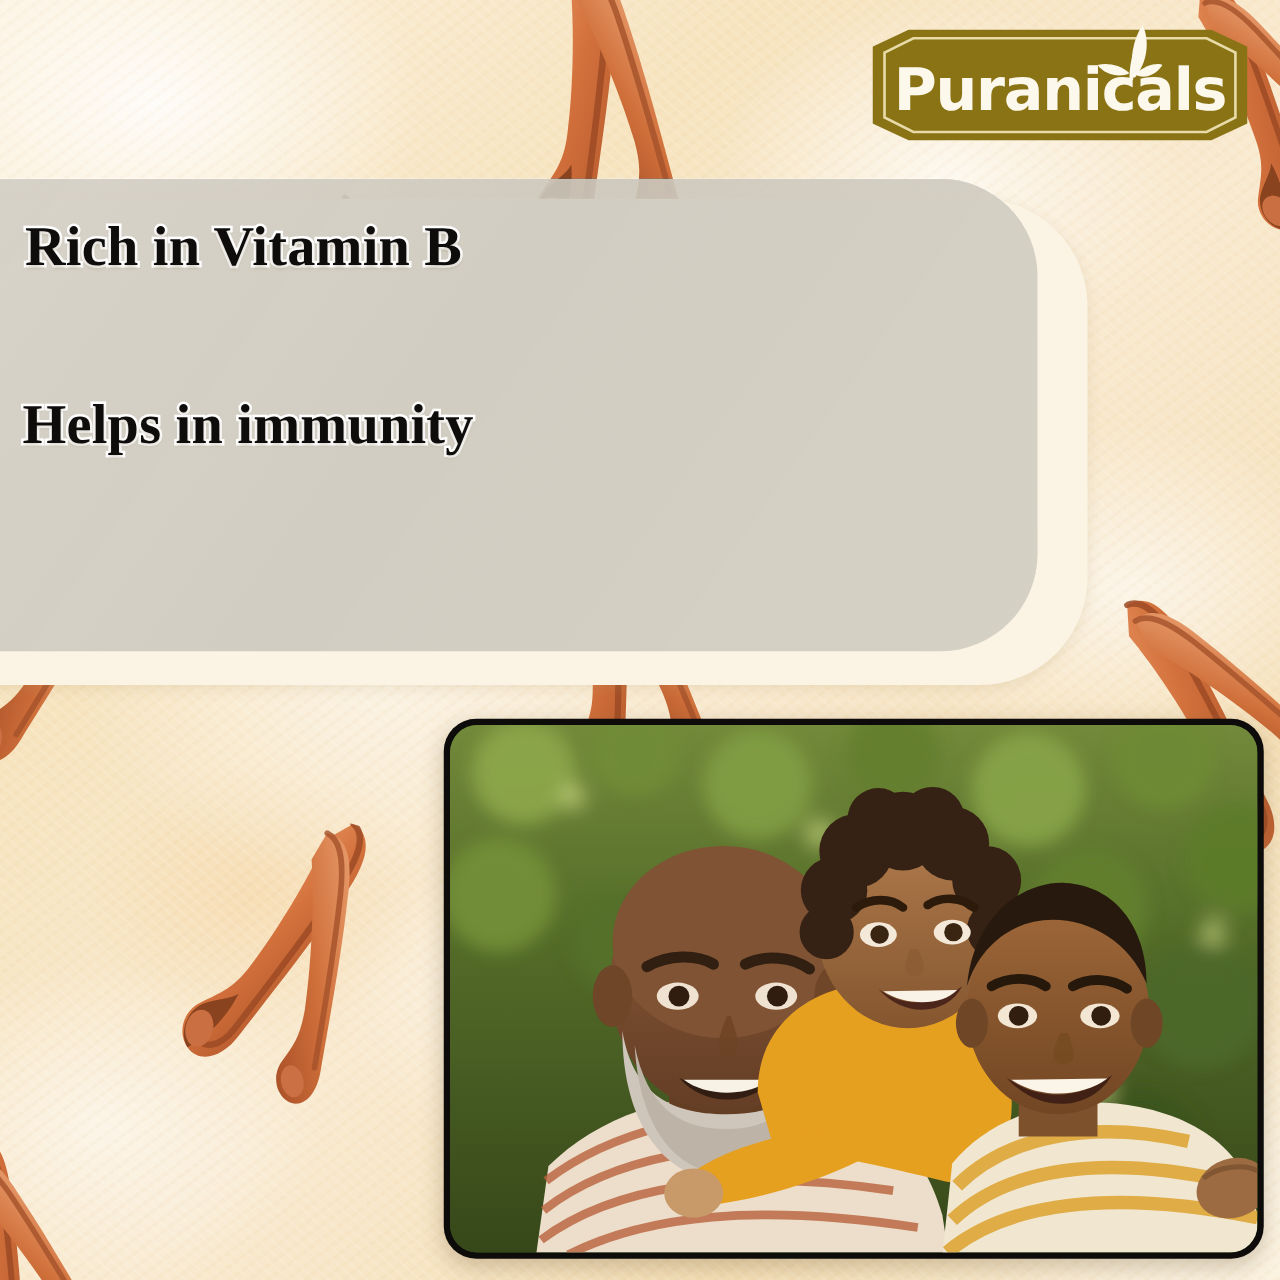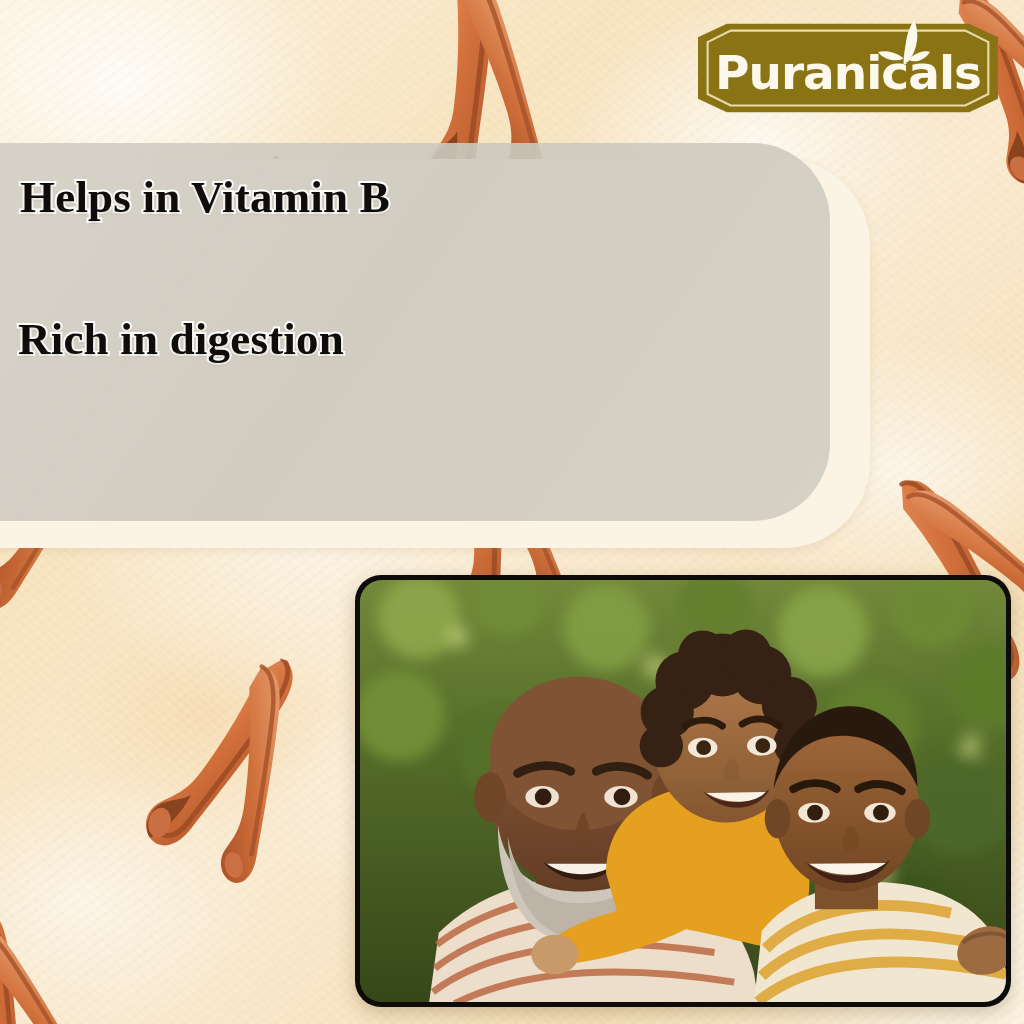--- a/index.html
+++ b/index.html
@@ -248,22 +248,22 @@
       <use href="#quill" x="28" y="0" transform="rotate(10 110 150)"></use>
       <use href="#quill-slim" x="86" y="6" transform="rotate(-12 110 150)"></use>
     </svg>
   </div>
 
   <div id="panel-wrap">
     <div id="panel-border"></div>
     <div id="panel">
       <div class="veil"></div>
       <div id="benefits">
-        <div class="benefit b1">Helps in Vitamin B</div>
-        <div class="benefit b2">Rich in digestion</div>
+        <div class="benefit b1">Rich in Vitamin B</div>
+        <div class="benefit b2">Helps in immunity</div>
       </div>
     </div>
   </div>
 
   <div id="logo">
     <svg class="badge-shape" viewBox="0 0 312 100" preserveAspectRatio="none">
       <path d="M0 18 L30 4 L282 4 L312 18 L312 82 L282 96 L30 96 L0 82 Z" fill="#8a7315"></path>
       <path d="M10 23 L34 11 L278 11 L302 23 L302 77 L278 89 L34 89 L10 77 Z" fill="none" stroke="#e8dba8" stroke-width="2.2"></path>
     </svg>
     <svg class="sprout" viewBox="0 0 54 46">

